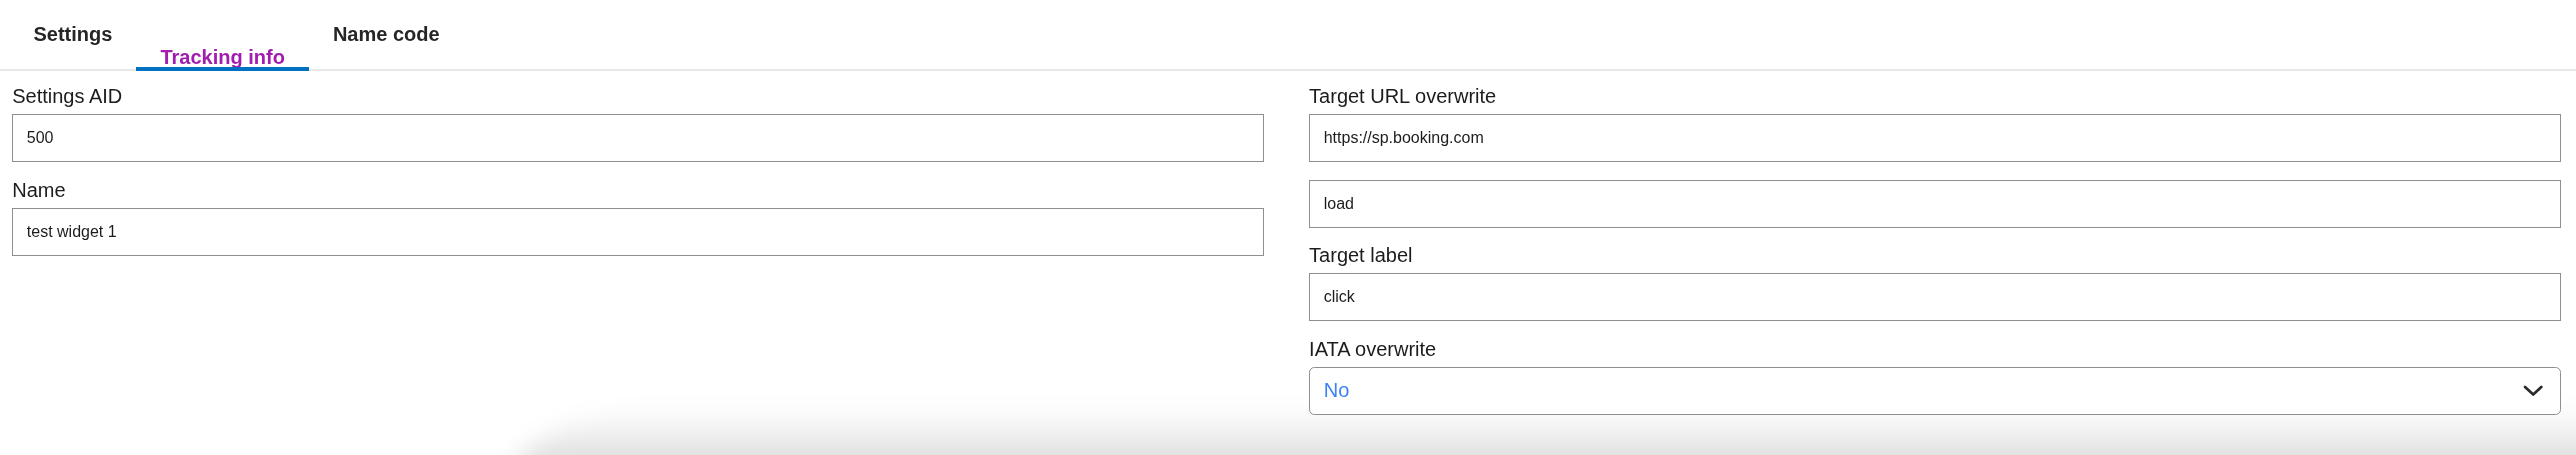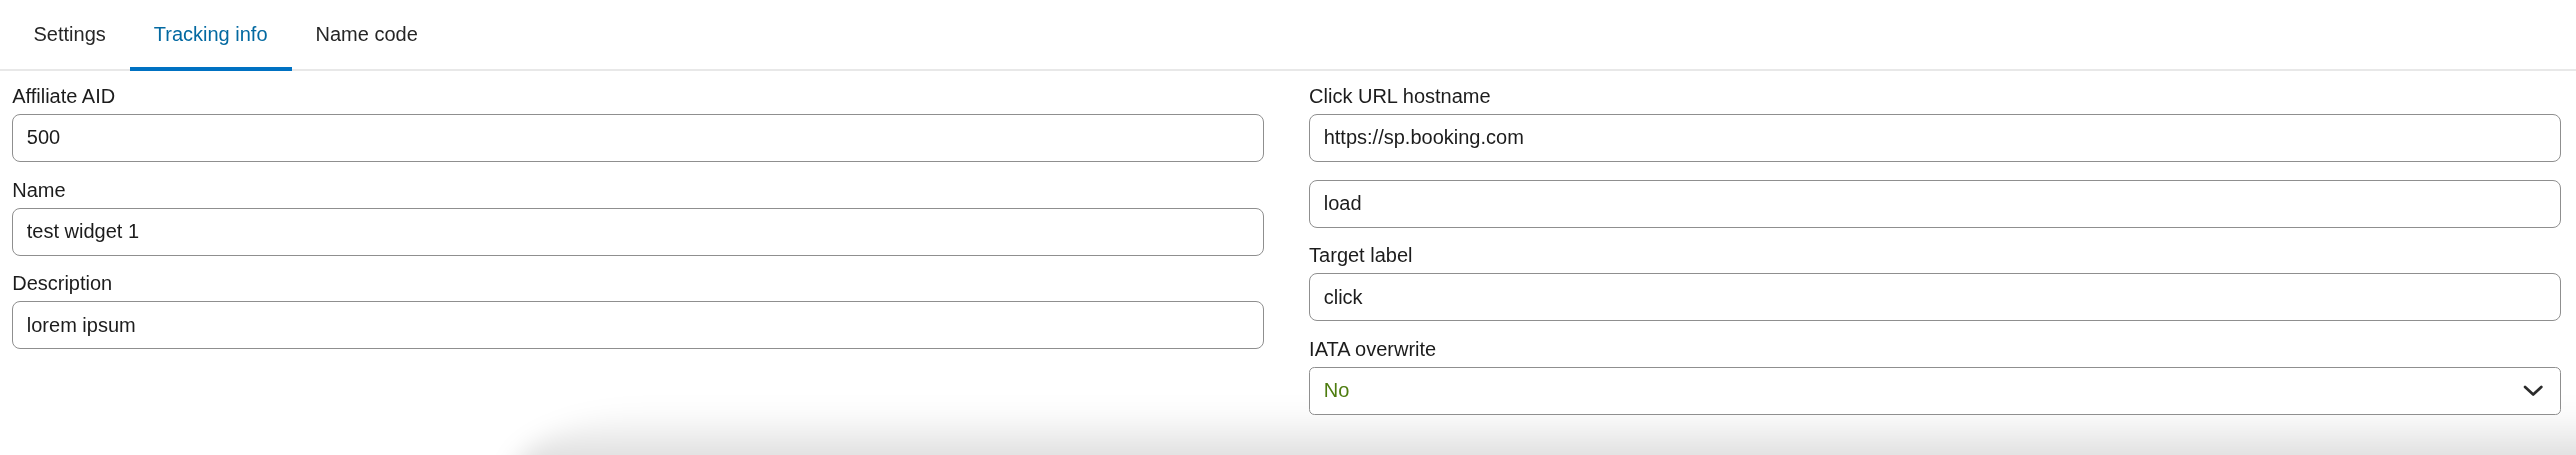--- a/index.html
+++ b/index.html
@@ -31,22 +31,23 @@
   }
   .tab {
     position: relative;
     display: flex;
     align-items: center;
     padding: 0 24px;
     font-size: 20px;
     color: #262626;
     cursor: pointer;
     white-space: nowrap;
+    font-weight: bold;
   }
-  .tab.active { color: #0369a1; }
+  .tab.active { color: #a21caf; align-items: flex-end; }
   .tab.active::after {
     content: "";
     position: absolute;
     left: 0; right: 0; bottom: -2px;
     height: 4.1px;
     background: #0071c2;
   }
 
   
   .form-grid {
@@ -63,40 +64,40 @@
     font-size: 20px;
     line-height: 20.4px;
     color: #1c1c1c;
     margin-bottom: 7.5px;
   }
   .text-input {
     display: block;
     width: 100%;
     height: 48px;
     border: 1.4px solid #8f8f8f;
-    border-radius: 8px;
+    border-radius: 0;
     background: #ffffff;
     padding: 0 13.6px;
     font-family: inherit;
-    font-size: 20px;
+    font-size: 16px;
     color: #1c1c1c;
     outline: none;
   }
   .select-box {
     display: flex;
     align-items: center;
     justify-content: space-between;
     width: 100%;
     height: 48px;
     border: 1.4px solid #8f8f8f;
     border-radius: 5.4px;
     background: #ffffff;
     padding: 0 16.3px 0 13.6px;
     font-size: 20px;
-    color: #4d7c0f;
+    color: #3b82f6;
     cursor: pointer;
   }
   .chevron-down { flex: 0 0 auto; margin-left: 13.6px; }
 
   
   .bottom-shadow {
     position: absolute;
     left: 512px;
     top: 407px;
     right: -68px;
@@ -126,36 +127,32 @@
     </div>
     <div class="tab">
       <span>Name code</span>
     </div>
   </nav>
 
   <div class="form-grid">
 
     <div class="col">
       <div class="field-group">
-        <label class="field-label">Affiliate AID</label>
+        <label class="field-label">Settings AID</label>
         <input class="text-input" type="text" value="500" style="">
       </div>
       <div class="field-group">
         <label class="field-label">Name</label>
         <input class="text-input" type="text" value="test widget 1" style="">
       </div>
-      <div class="field-group">
-        <label class="field-label">Description</label>
-        <input class="text-input" type="text" value="lorem ipsum" style="">
-      </div>
     </div>
 
     <div class="col">
       <div class="field-group">
-        <label class="field-label">Click URL hostname</label>
+        <label class="field-label">Target URL overwrite</label>
         <input class="text-input" type="text" value="https://sp.booking.com" style="">
       </div>
       <div class="field-group">
         <input class="text-input" type="text" value="load" style="">
       </div>
       <div class="field-group">
         <label class="field-label">Target label</label>
         <input class="text-input" type="text" value="click" style="">
       </div>
       <div class="field-group">

